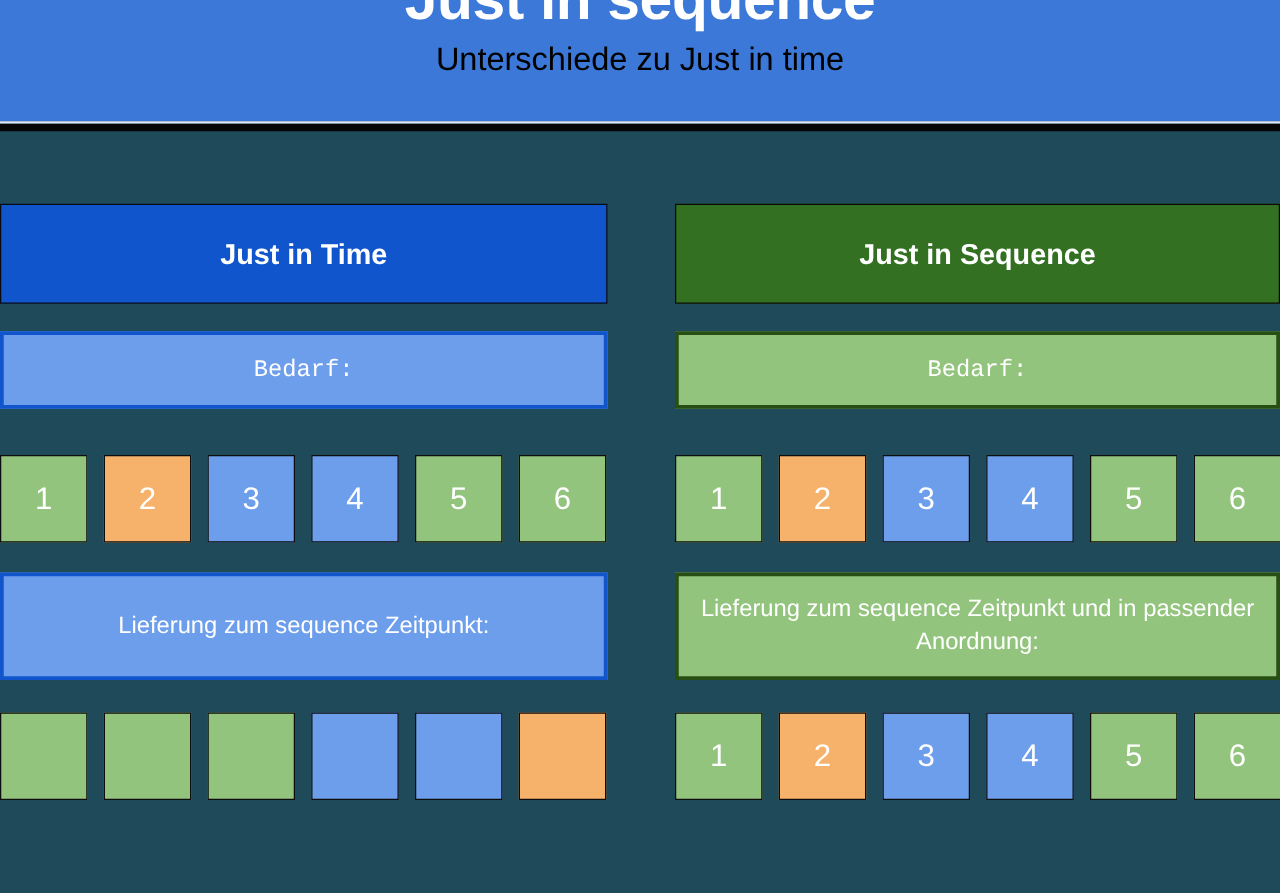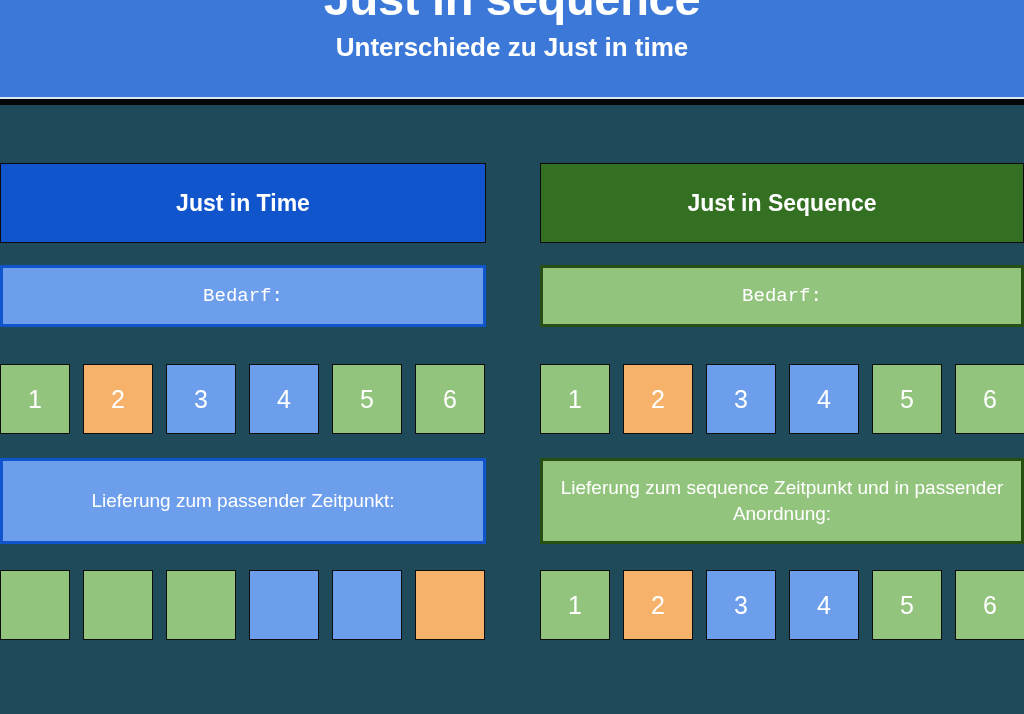--- a/index.html
+++ b/index.html
@@ -21,22 +21,22 @@
   }
   .header-title {
     color: #ffffff;
     font-size: 47px; font-weight: bold;
     line-height: 46px;
     margin-top: -24px;
     letter-spacing: -0.3px;
     white-space: nowrap;
   }
   .header-subtitle {
-    color: #ffffff;
-    font-size: 26px; font-weight: bold;
+    color: #000000;
+    font-size: 26px; font-weight: normal;
     margin-top: 10px;
     white-space: nowrap;
   }
   .header-underline {
     position: absolute; left: 0; top: 97px; width: 1024px; height: 2px;
     background: #dce6f5;
   }
   .header-rule {
     position: absolute; left: 0; top: 99px; width: 1024px; height: 6px;
     background: #060606;
@@ -108,21 +108,21 @@
 
     <div class="row row-demand">
       <div class="sq green" style="left:0px">1</div>
       <div class="sq orange" style="left:83px">2</div>
       <div class="sq blue" style="left:166px">3</div>
       <div class="sq blue" style="left:249px">4</div>
       <div class="sq green" style="left:332px">5</div>
       <div class="sq green" style="left:415px">6</div>
     </div>
 
-    <div class="banner banner-lieferung">Lieferung zum passender Zeitpunkt:</div>
+    <div class="banner banner-lieferung">Lieferung zum sequence Zeitpunkt:</div>
 
     <div class="row row-deliver">
       <div class="sq green" style="left:0px"></div>
       <div class="sq green" style="left:83px"></div>
       <div class="sq green" style="left:166px"></div>
       <div class="sq blue" style="left:249px"></div>
       <div class="sq blue" style="left:332px"></div>
       <div class="sq orange" style="left:415px"></div>
     </div>
   </div>

